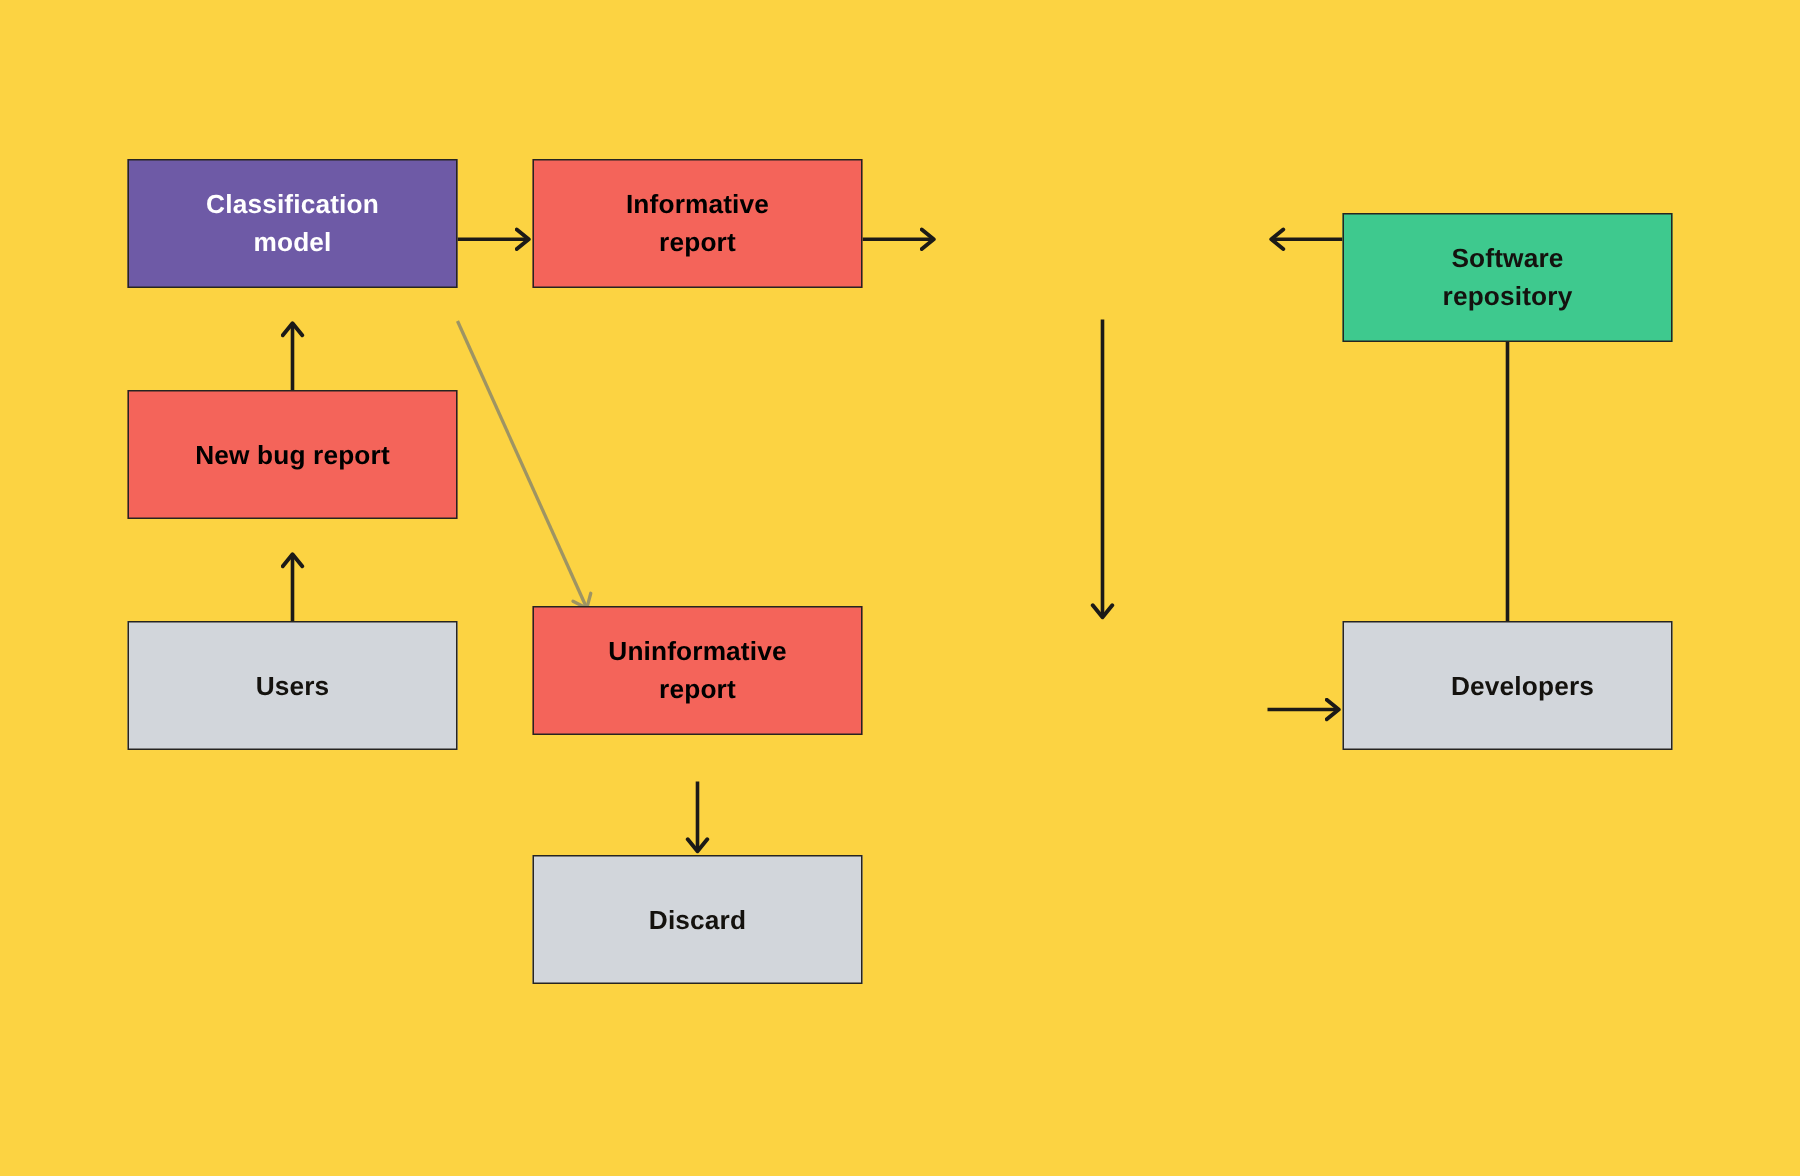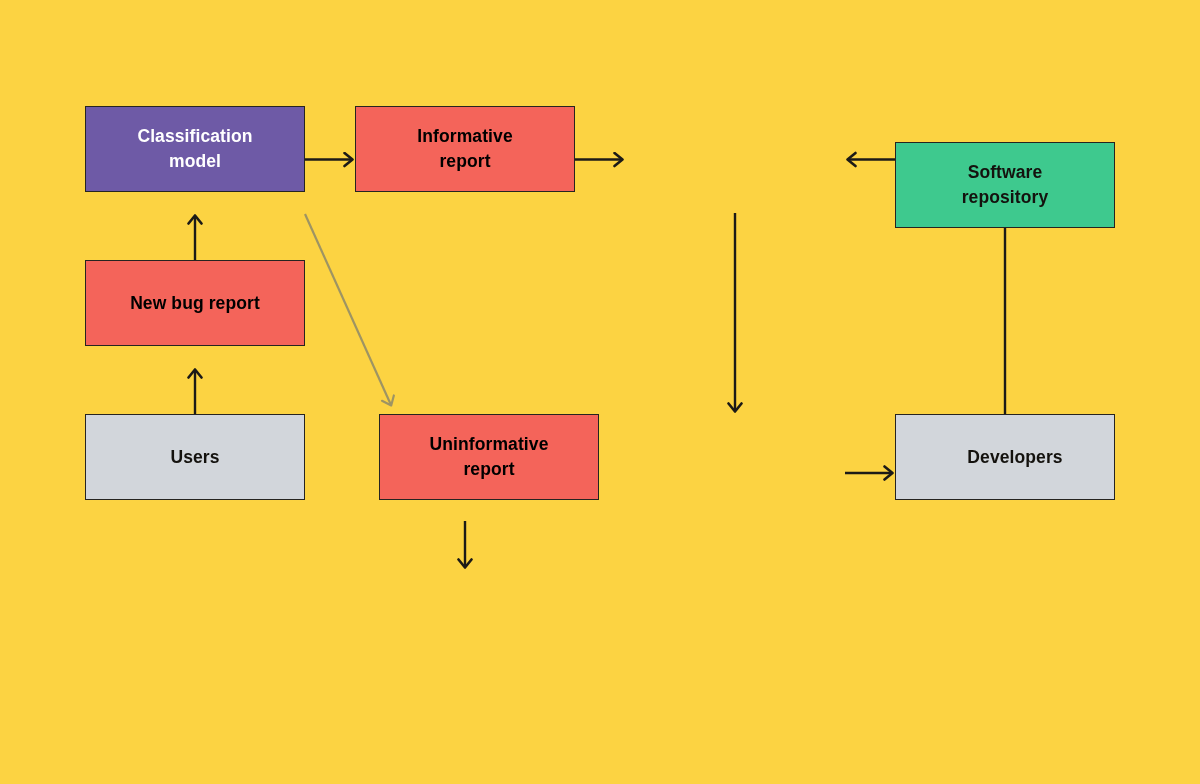--- a/index.html
+++ b/index.html
@@ -41,21 +41,21 @@
   .fill-red    { background: #F4645A; color: #000000; }
   .fill-green  { background: #3EC98E; color: #14120E; }
   .fill-gray   { background: #D2D6DB; color: #14120E; }
 
   .n-classification { left:  85px; top: 106px; }
   .n-informative    { left: 355px; top: 106px; }
   .n-ir             { left: 625px; top: 106px; }
   .n-software       { left: 895px; top: 106px; margin-top: 36px; }
   .n-newbug         { left:  85px; top: 260px; }
   .n-users          { left:  85px; top: 414px; }
-  .n-uninformative  { left: 355px; top: 414px; margin-left: 24px; }
+  .n-uninformative  { left: 355px; top: 404px; }
   .n-ranked         { left: 625px; top: 414px; }
   .n-developers     { left: 895px; top: 414px; padding-left: 20px; }
   .n-discard        { left: 355px; top: 570px; }
 
   .edge-black { stroke: #1C1A17; stroke-width: 2.4; fill: none; }
   .edge-gray  { stroke: #9E9463; stroke-width: 2.2; fill: none; }
 </style>
 </head>
 <body>
 
@@ -110,14 +110,17 @@
   <div class="node fill-red n-uninformative">
     <span class="label">Uninformative
 report</span>
   </div>
 
 
   <div class="node fill-gray n-developers">
     <span class="label">Developers</span>
   </div>
 
+  <div class="node fill-gray n-discard">
+    <span class="label">Discard</span>
+  </div>
 
 </div>
 
 </body></html>

